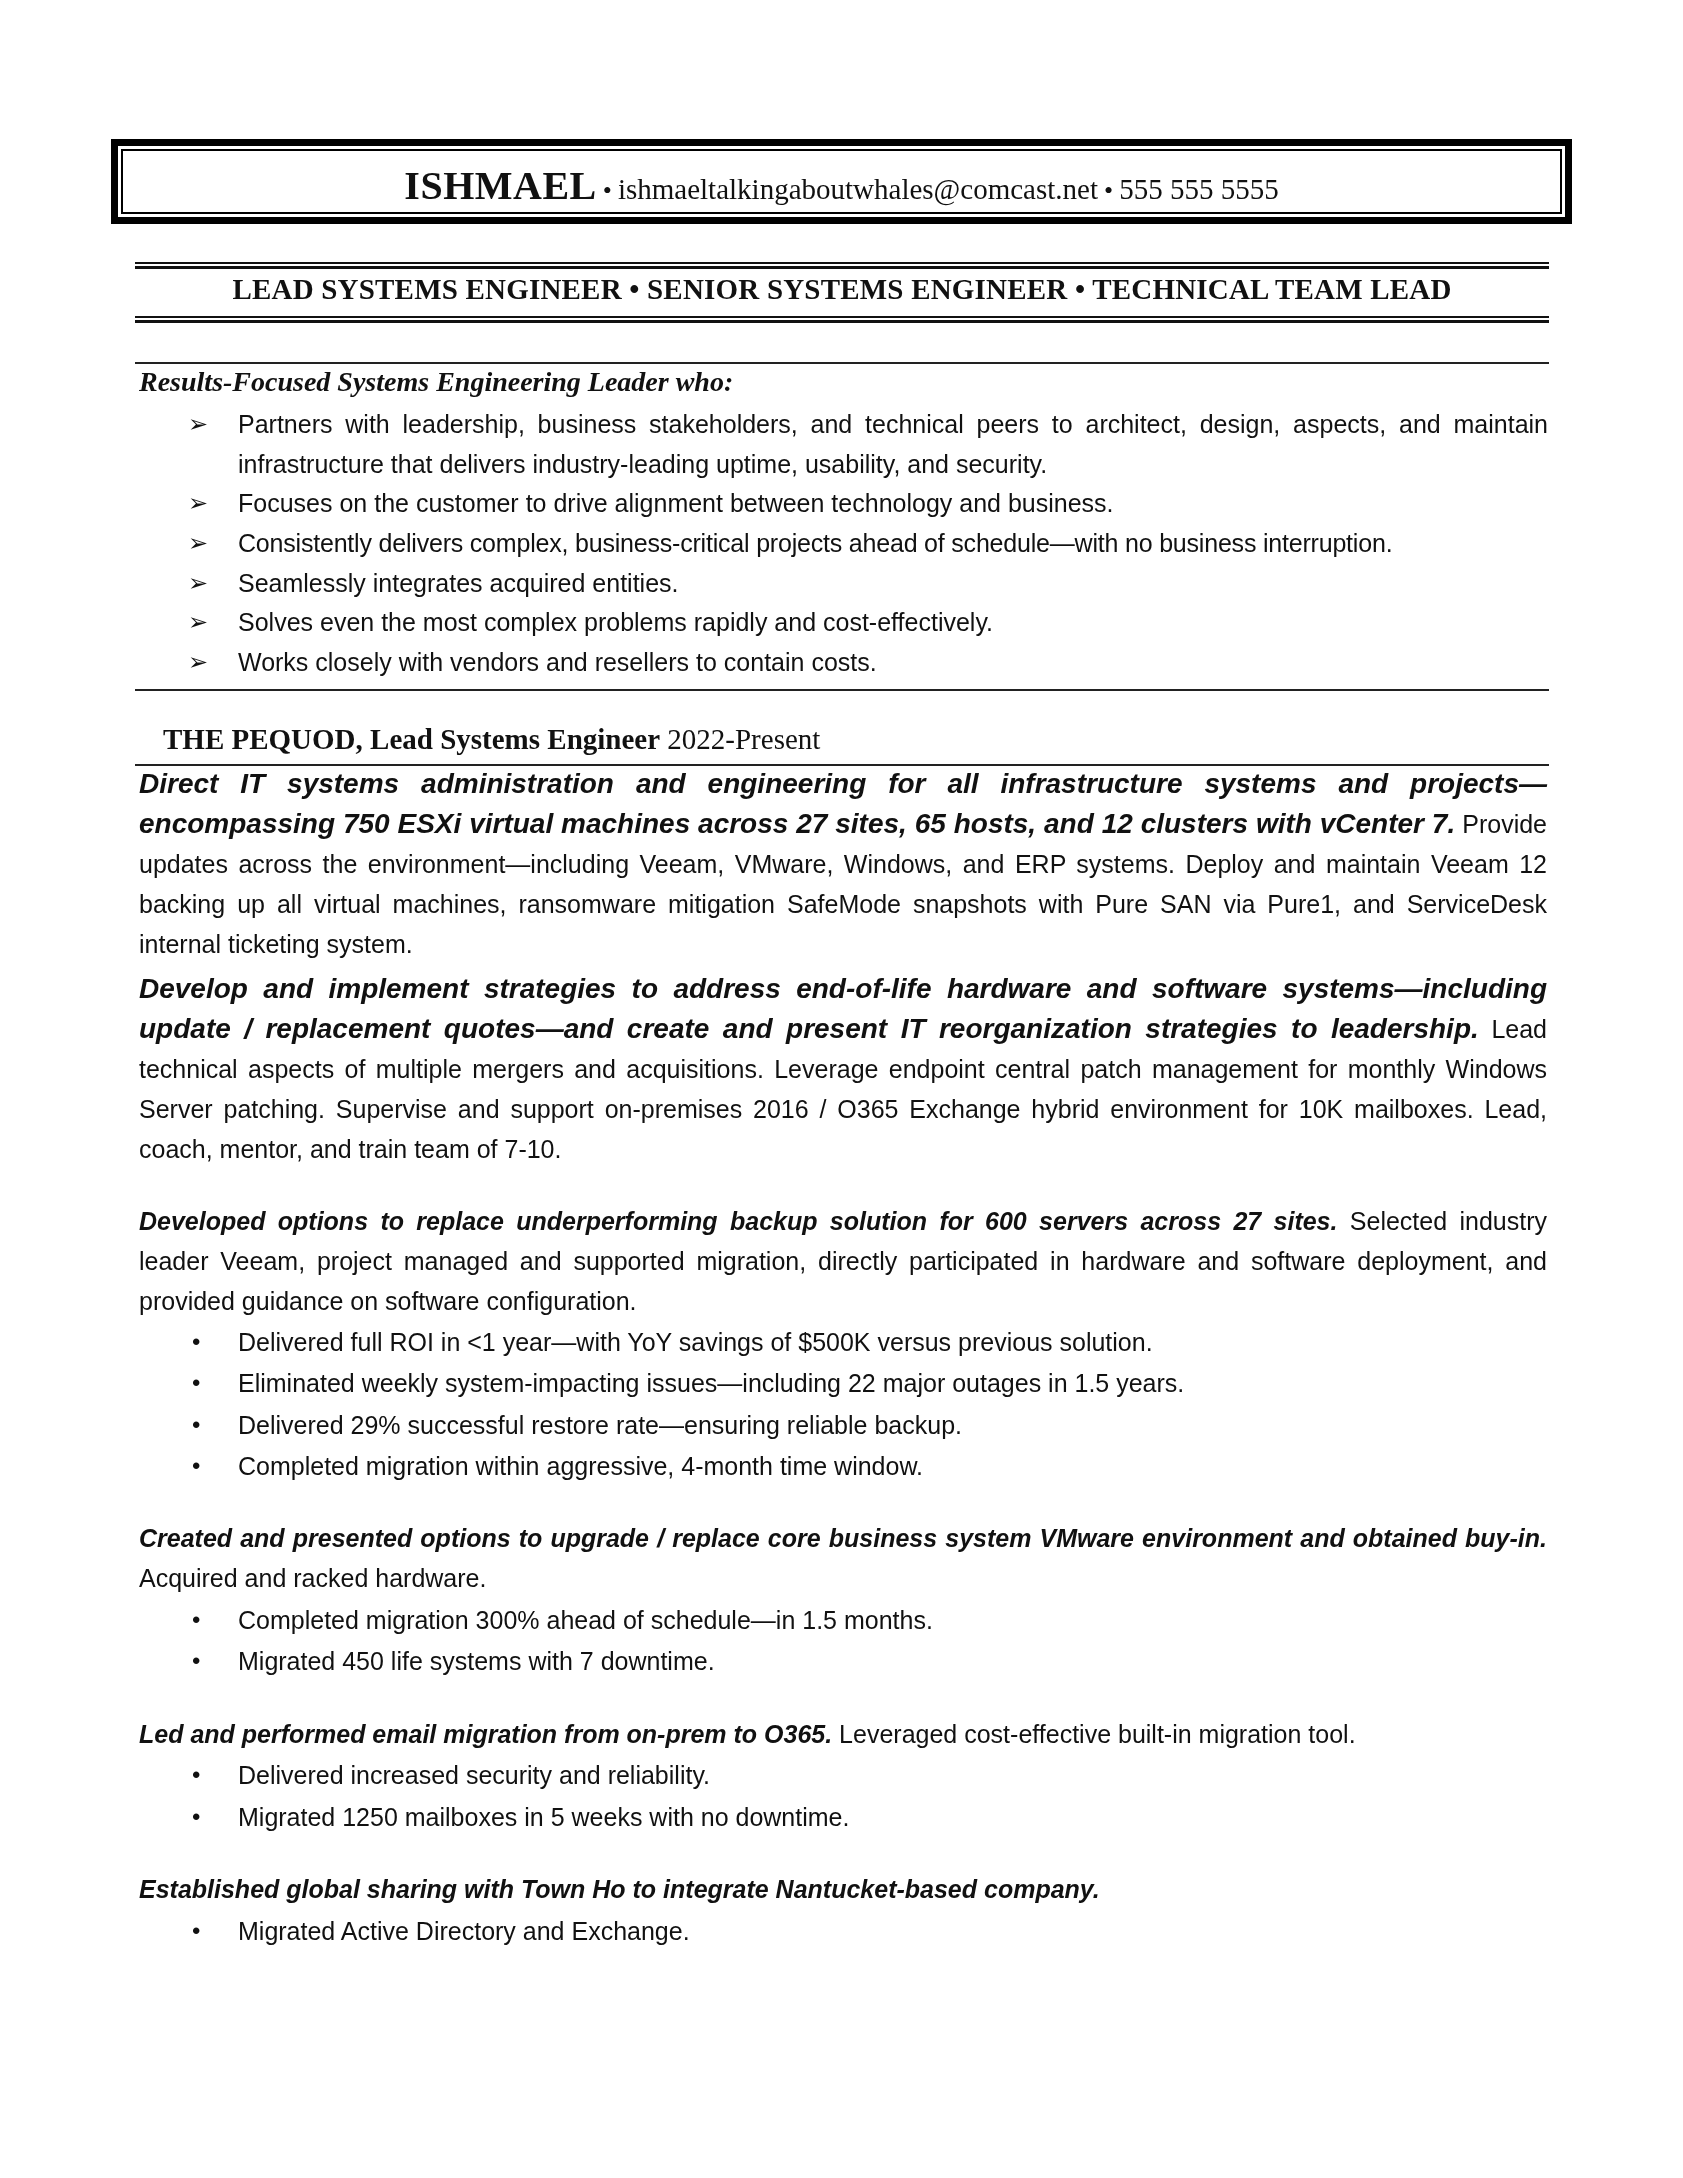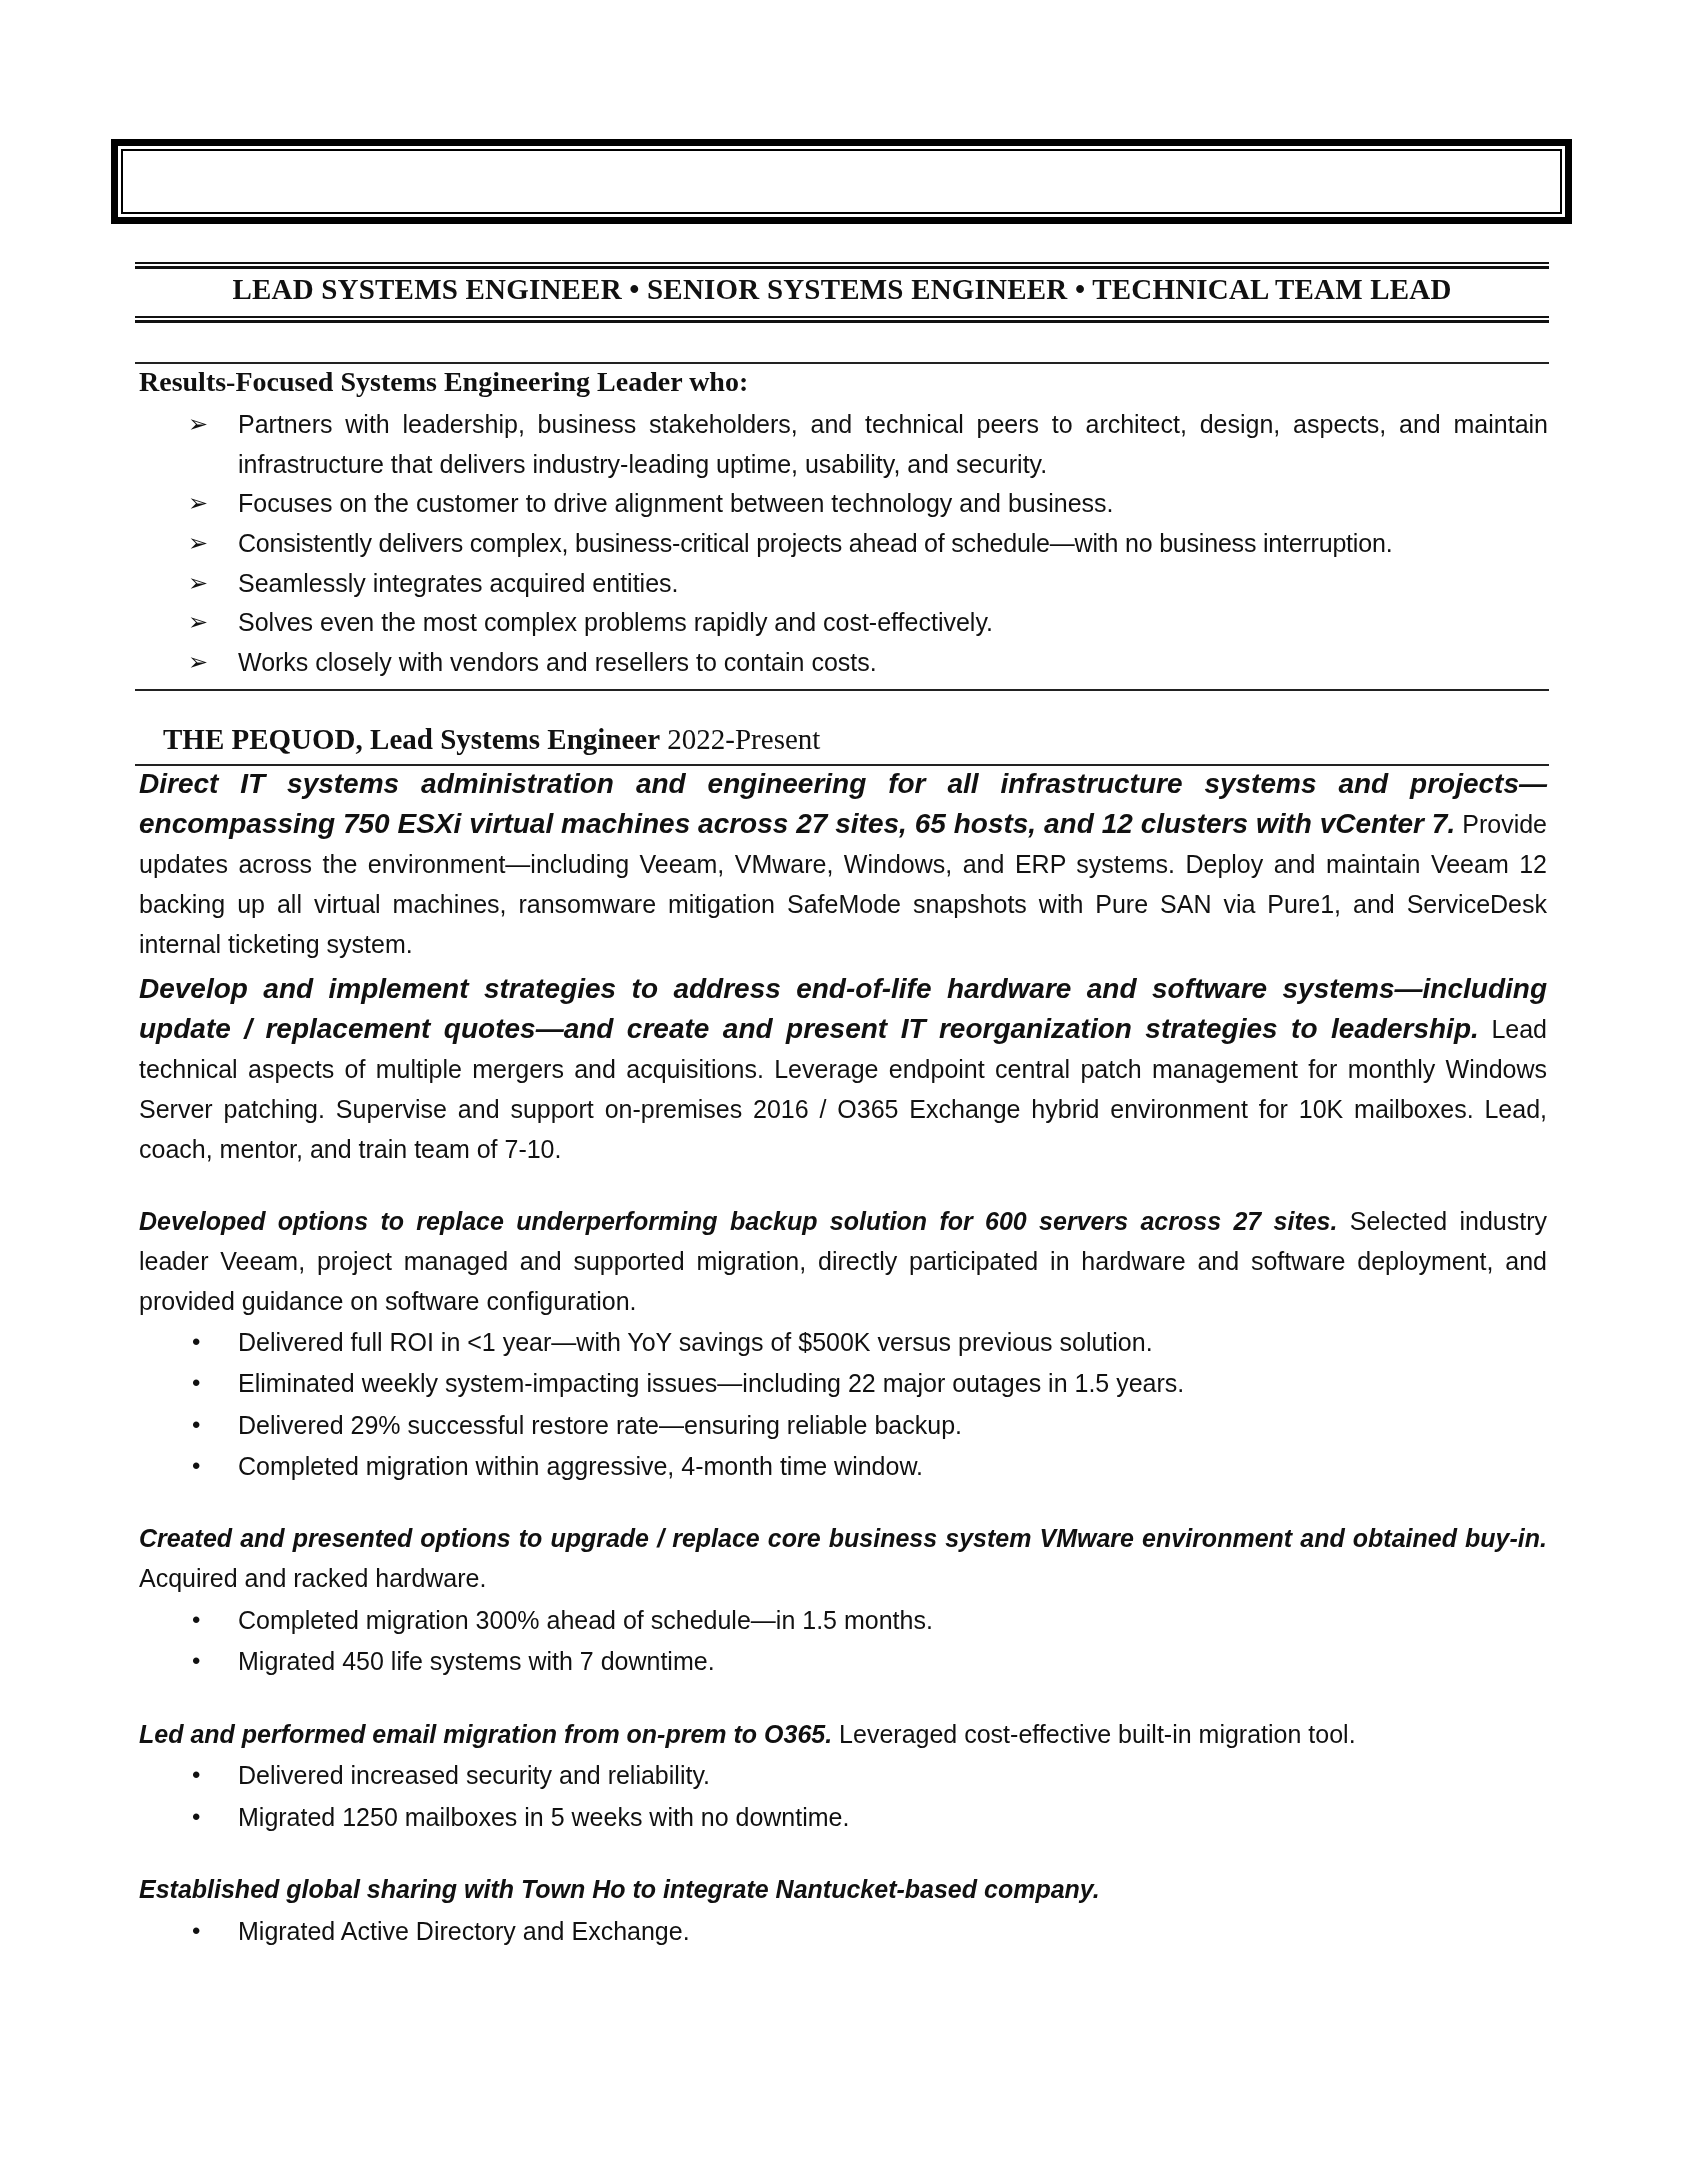--- a/index.html
+++ b/index.html
@@ -16,38 +16,41 @@
   .name { font-size:40px; font-weight:bold; letter-spacing:0.5px; }
   .contact { font-size:29px; }
   .dot { font-size:26px; margin:0 6px; }
 
   
   .tri { left:135px; width:1414px; height:7px; box-sizing:border-box; border-top:2px solid #111; border-bottom:3px solid #111; }
   .title-line { left:135px; width:1414px; top:273px; text-align:center; font-size:29px; font-weight:bold; white-space:nowrap; letter-spacing:0.2px; }
 
   .rule { left:135px; width:1414px; height:0; border-top:2px solid #222; }
 
-  .heading-it { font-weight:bold; font-size:28px; }
+  .heading-it { font-style:italic; font-weight:bold; font-size:28px; }
   .body { font-size:25px; line-height:40px; }
 
   .bullet-row { position:absolute; left:188px; width:1360px; }
   .marker { position:absolute; left:0; top:0; width:40px; font-size:24px; }
   .btext { position:absolute; left:50px; right:0; top:0; text-align:justify; }
 
   .para { left:139px; width:1408px; text-align:justify; }
   .para .lead { font-family: Liberation Sans, sans-serif; font-style:italic; font-weight:bold; font-size:28px; }
   .para .lead-sans { font-style:italic; font-weight:bold; }
   .job { left:139px; top:723px; font-size:29px; white-space:nowrap;margin-left:24px; }
   .job b { font-weight:bold; }
 </style>
 </head>
 <body>
 
 <div class="abs namebox">
   <div class="namebox-inner"></div>
+  <div class="name-line">
+    <span class="serif name">ISHMAEL</span><span class="serif dot">•</span><span class="serif contact">ishmaeltalkingaboutwhales@comcast.net</span><span class="serif dot">•</span><span class="serif contact">555 555 5555</span>
+  </div>
 </div>
 
 <div class="abs tri" style="top:262px;"></div>
 <div class="abs serif title-line">LEAD SYSTEMS ENGINEER • SENIOR SYSTEMS ENGINEER • TECHNICAL TEAM LEAD</div>
 <div class="abs tri" style="top:316px;"></div>
 
 <div class="abs rule" style="top:362px;"></div>
 <div class="abs serif heading-it" style="left:139px; top:366px;">Results-Focused Systems Engineering Leader who:</div>
 
 <div class="sans body">

